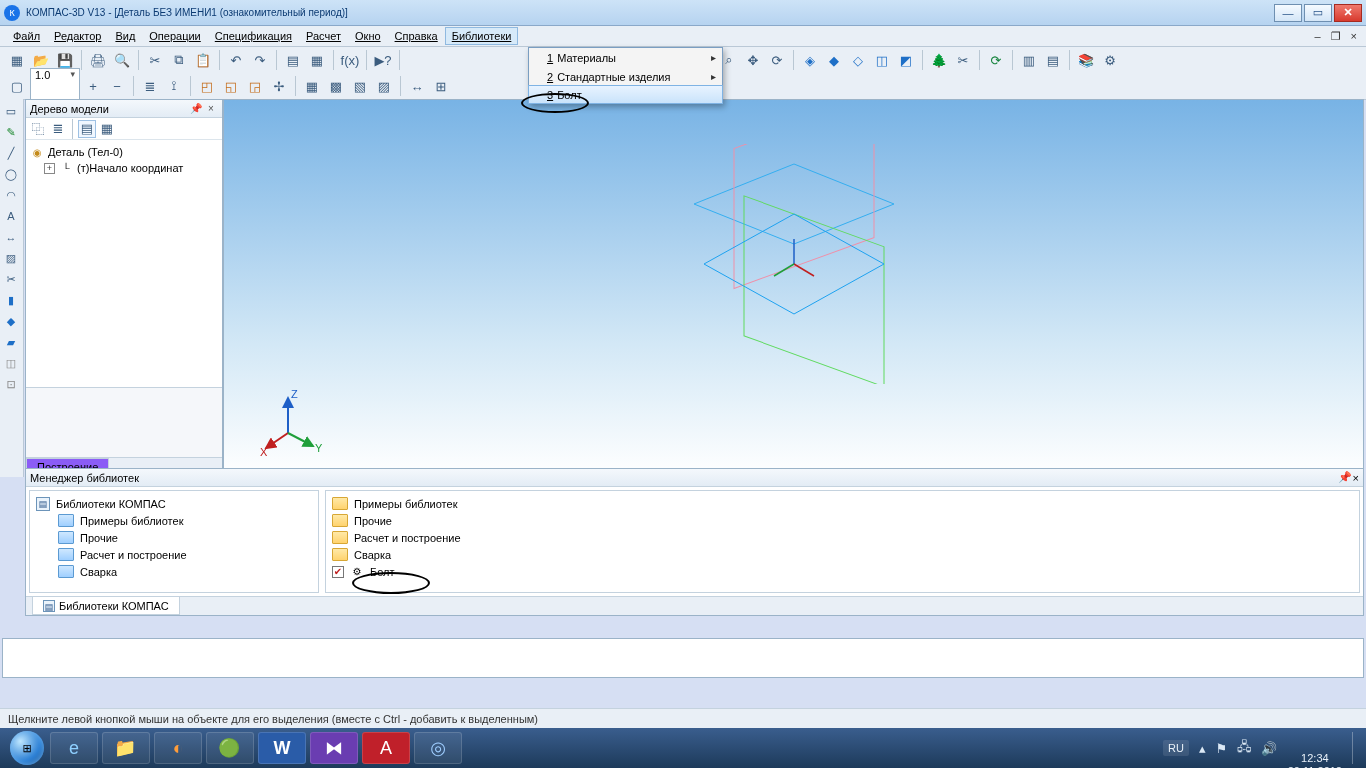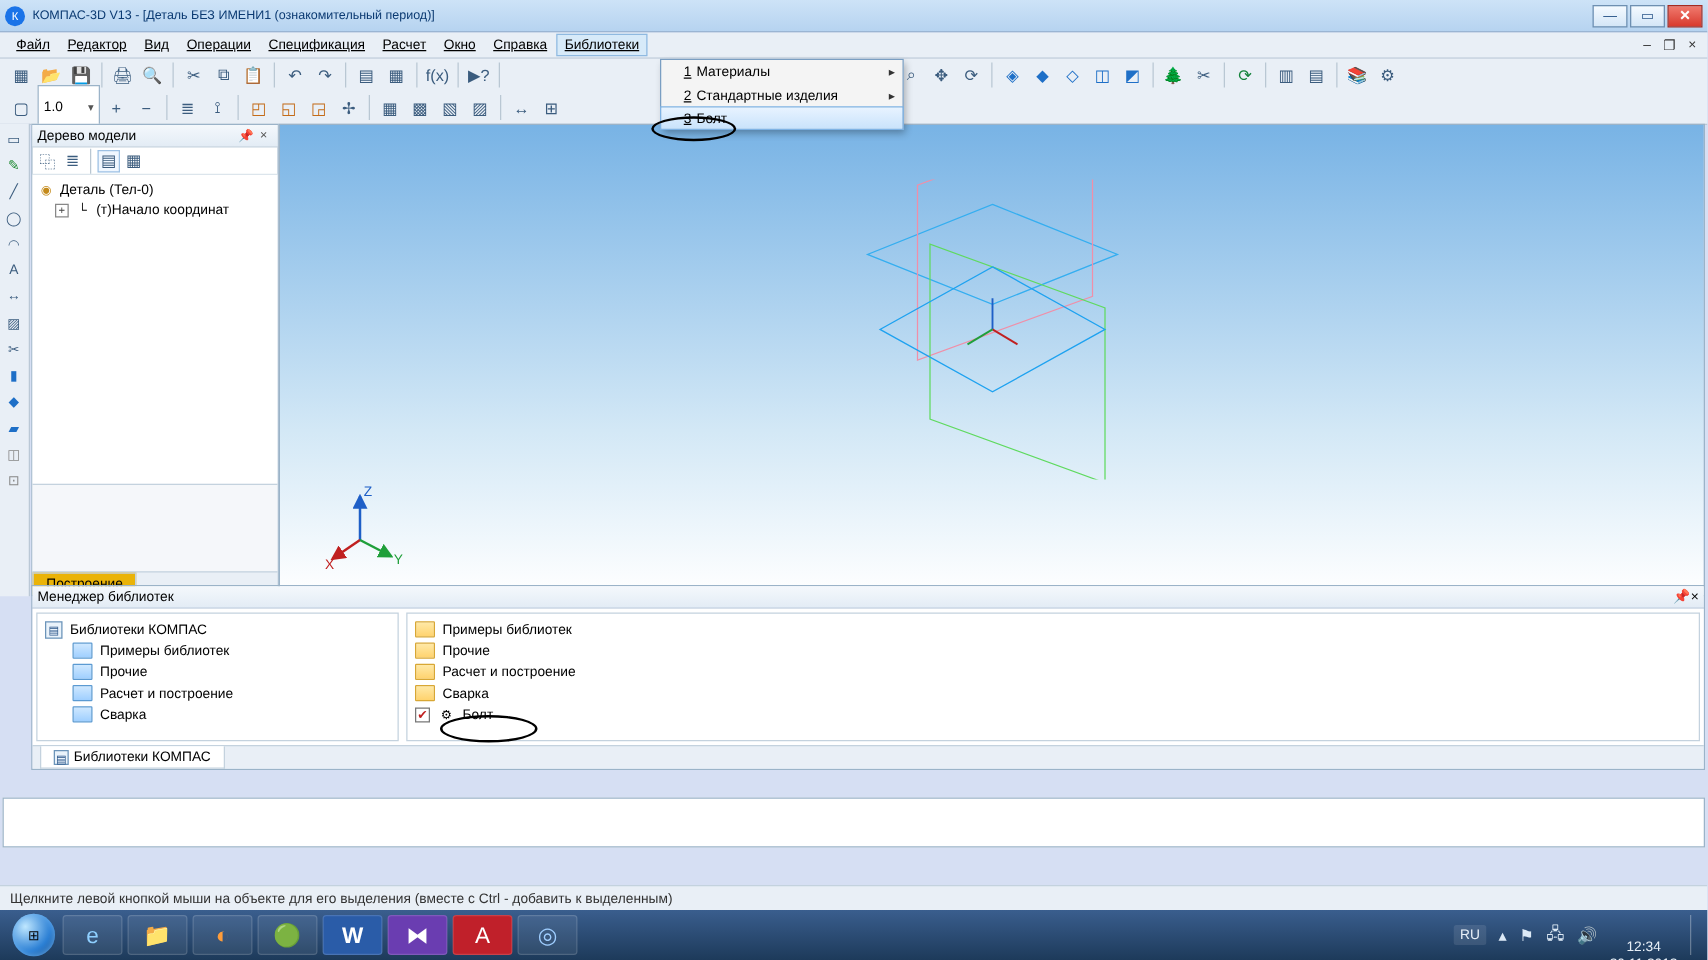--- a/index.html
+++ b/index.html
@@ -26,42 +26,42 @@
 .dropmenu .di { height:19px; display:flex; align-items:center; padding:0 6px 0 18px; position:relative; }
 .dropmenu .di.sub::after { content:"▸"; position:absolute; right:6px; font-size:10px; color:#333;}
 .dropmenu .di.hov { background: linear-gradient(#e8f3ff,#c9e3fb); border:1px solid #7fb3e4; margin:-1px;}
 .circle-mark { position:absolute; border:2.5px solid #000; border-radius:50%; pointer-events:none; z-index:60;}
 
 
 .toolbars { background:#e9eff6; border-bottom:1px solid #bac8d6; }
 .toolrow { height:26px; display:flex; align-items:center; padding:0 6px; gap:2px; }
 .tbtn { width:22px; height:22px; border:1px solid transparent; display:flex; align-items:center; justify-content:center; background:transparent; color:#3b5c7e; font-size:13px;}
 .tsep { width:1px; height:20px; background:#b9c7d3; margin:0 3px; }
-.tsel { height:36px; border:1px solid #9bb3c8; background:#fff; padding:0 4px; display:flex; align-items:center; min-width:50px; font-size:11px; }
+.tsel { height:36px; border:1px solid #9bb3c8; background:#fff; padding:0 4px; display:flex; align-items:flex-start; min-width:50px; font-size:11px; }
 .tsel::after { content:"▾"; margin-left:auto; color:#555; font-size:9px;}
 .toolrow2-left { display:flex; align-items:center; gap:2px;}
 .toolrow-right { display:flex; align-items:center; gap:2px; }
 
 
 .sidebar-tools { position:absolute; left:0; top:99px; width:24px; display:flex; flex-direction:column; gap:1px; background:#e9eff6; border-right:1px solid #bac8d6; padding:2px 1px; height:378px;}
 .sidebar-tools .tbtn { width:20px; height:20px; font-size:11px;}
 
 
 .tree-panel { position:absolute; left:25px; top:99px; width:198px; height:378px; background:#fff; border:1px solid #9bb3c8; display:flex; flex-direction:column;}
 .tree-title { height:18px; background:linear-gradient(#f4f8fc,#e3ecf5); border-bottom:1px solid #c4d2de; display:flex; align-items:center; padding:0 4px; font-size:11px;justify-content:flex-end;}
 .tree-title .ttext{ flex:1;}
 .tree-title .tctl{ width:14px; text-align:center; color:#555; font-size:10px;}
 .tree-toolbar { height:22px; display:flex; align-items:center; gap:2px; padding:0 3px; border-bottom:1px solid #dce5ec;}
 .tree-body { flex:1; padding:4px; overflow:auto; font-size:11px; background:#fff;}
 .tree-row { display:flex; align-items:center; gap:4px; height:16px;}
 .tree-row.indent1 { padding-left:14px;}
 .tico { width:14px; height:14px; display:flex; align-items:center; justify-content:center; font-size:10px;}
 .expander { width:11px; height:11px; border:1px solid #888; background:#fff; font-size:9px; line-height:9px; text-align:center; color:#444;}
 .tree-bottom { height:70px; border-top:1px solid #c4d2de; background:#f5f7fa; }
-.tree-tab { height:18px; background:#eab308; border:1px solid #c4d2de; border-bottom:none; display:inline-block; padding:2px 10px 0; position:relative; top:0;}
+.tree-tab { height:18px; background:#8b5cf6; border:1px solid #c4d2de; border-bottom:none; display:inline-block; padding:2px 10px 0; position:relative; top:0;}
 
 
 .viewport { position:absolute; left:223px; top:99px; right:2px; height:378px; background: linear-gradient(#78b3e5 0%, #d3e8f6 65%, #ffffff 100%); border:1px solid #9bb3c8; overflow:hidden;}
 .axis3d { position:absolute; left:34px; bottom:16px; }
 .axis3d svg { overflow:visible; }
 .planes { position:absolute; left:50%; top:44%; transform:translate(-50%,-50%); }
 
 
 .libmgr { position:absolute; left:25px; right:2px; top:468px; height:148px; display:flex; flex-direction:column; border:1px solid #9bb3c8;}
 .libmgr-title { height:18px; background:linear-gradient(#f4f8fc,#e3ecf5); border-bottom:1px solid #c4d2de; display:flex; align-items:center; padding:0 4px;}

